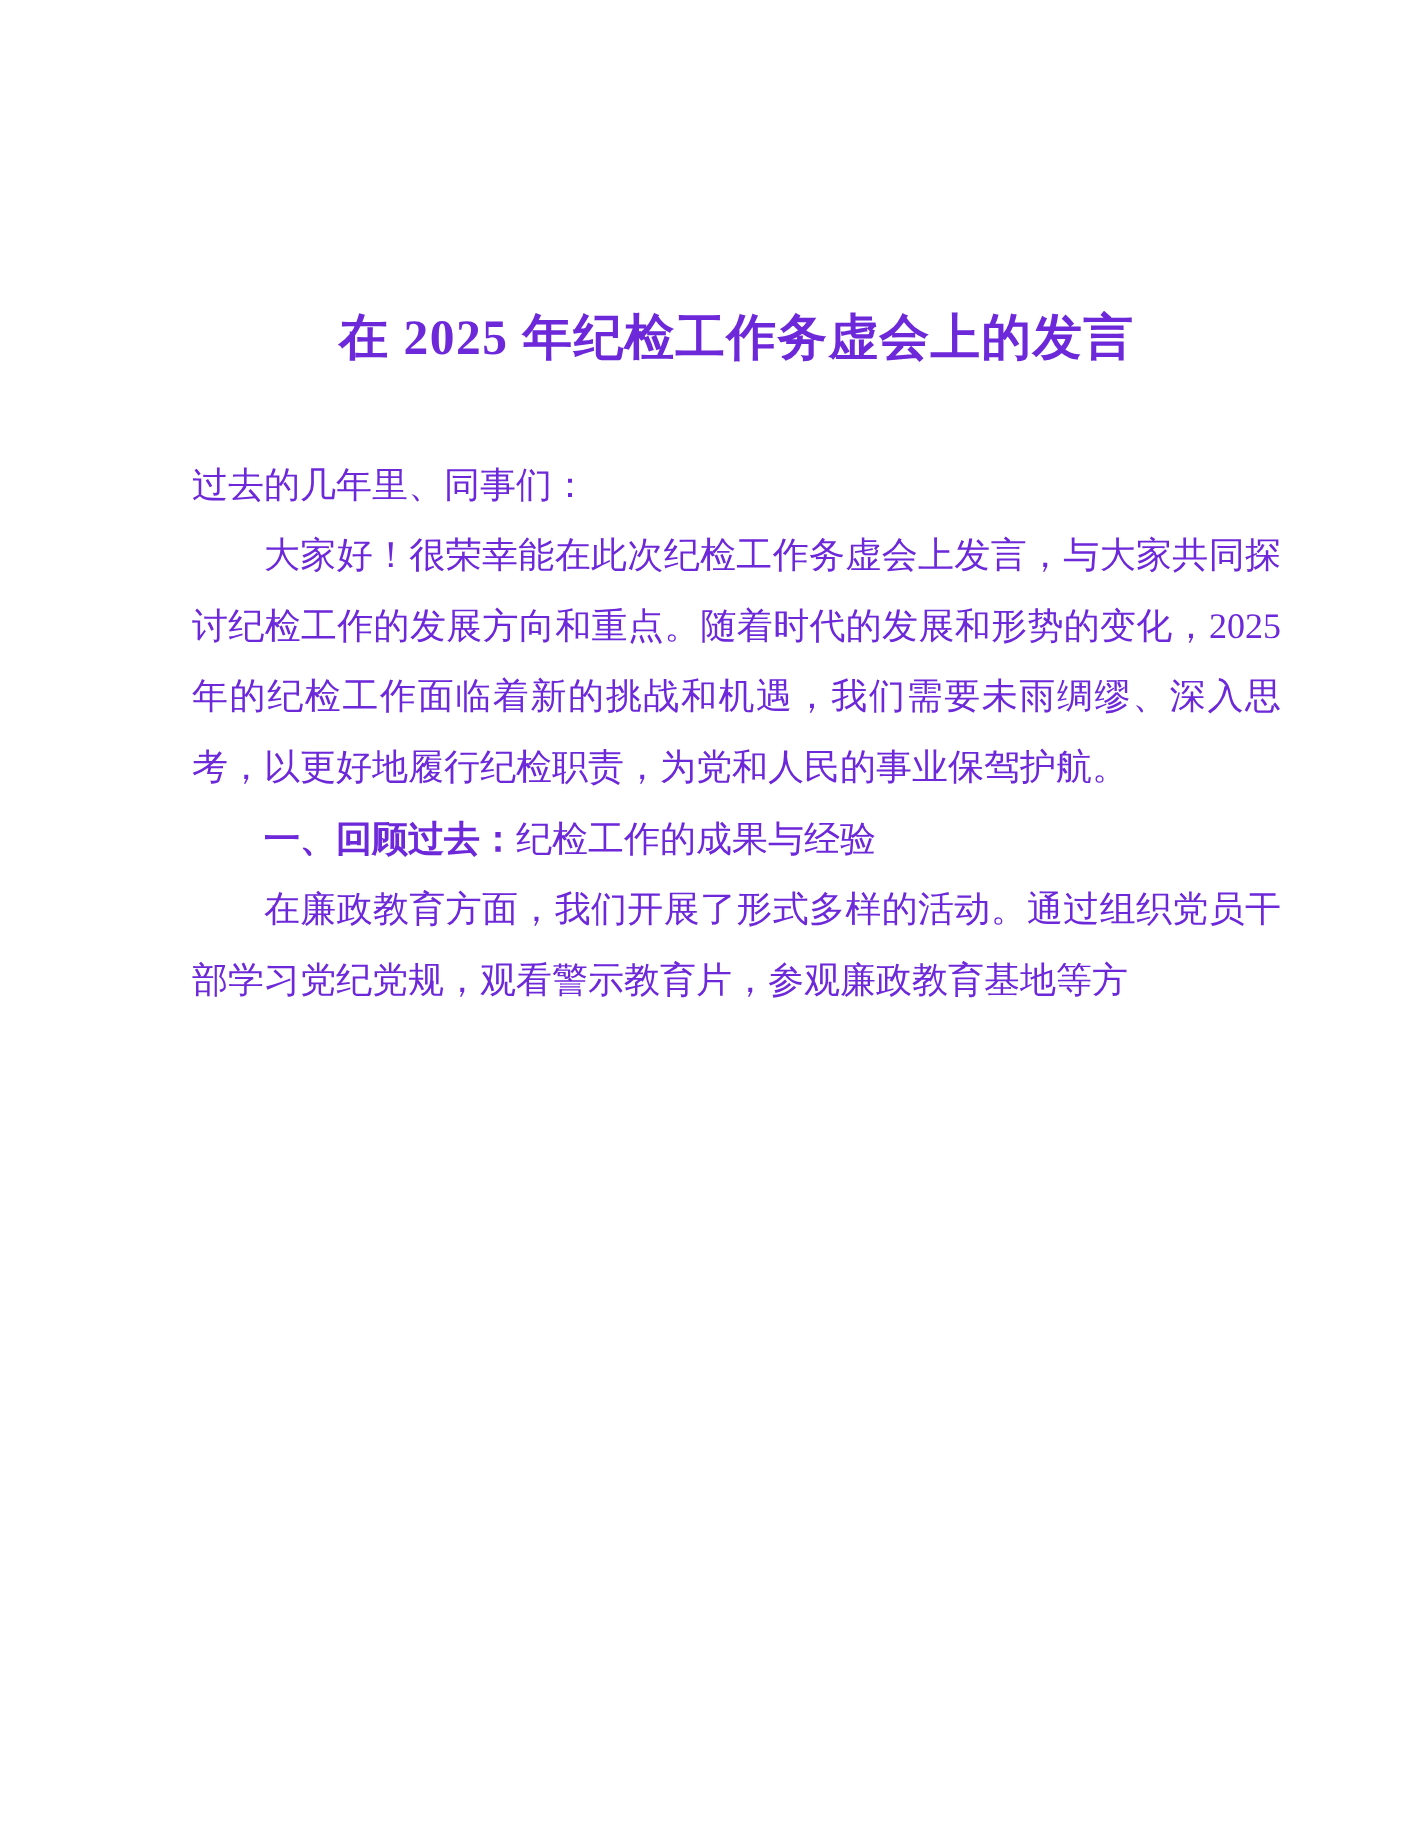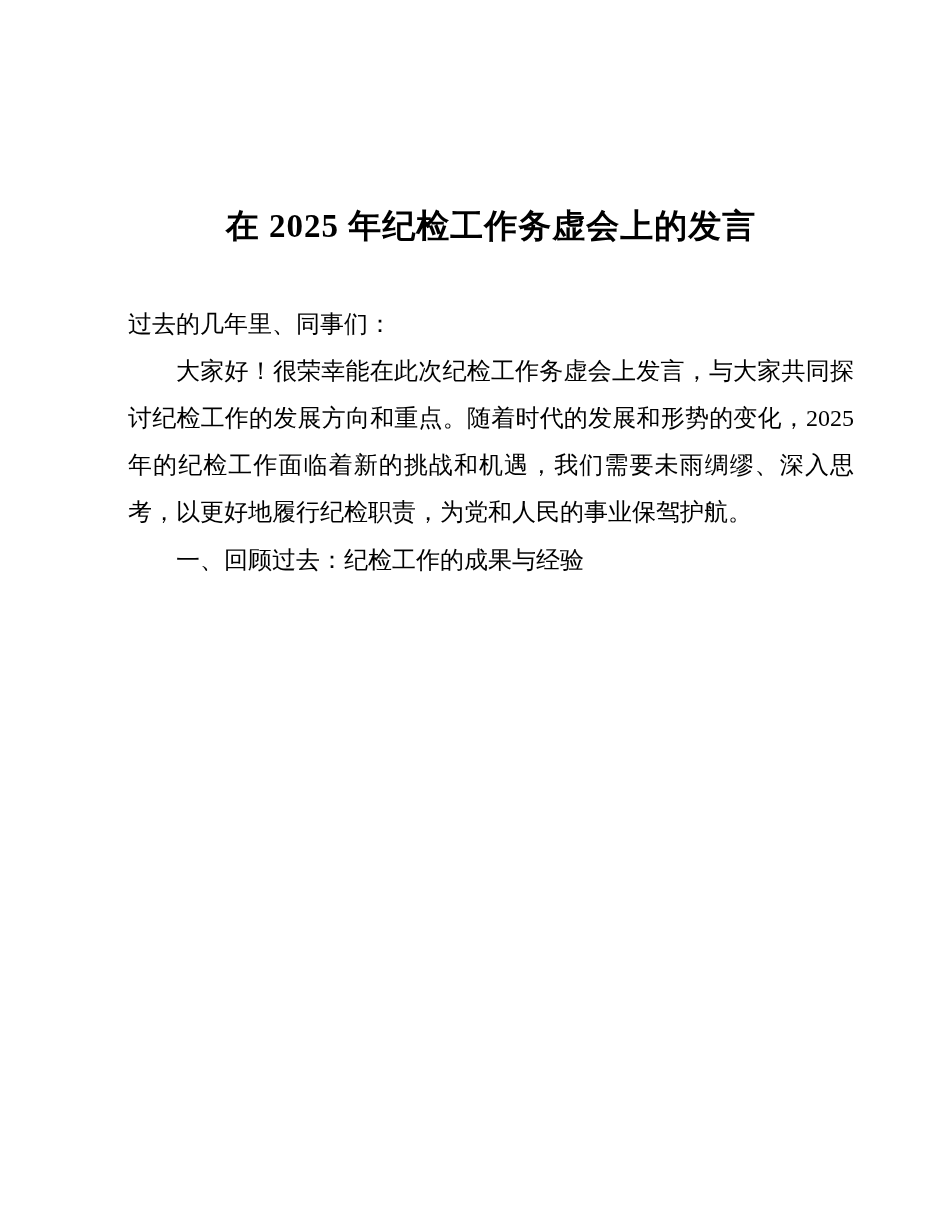--- a/index.html
+++ b/index.html
@@ -8,21 +8,21 @@
     background: #ffffff;
   }
   .page {
     position: relative;
     width: 950px;
     height: 1230px;
     margin: 0 auto;
     background: #ffffff;
     box-sizing: border-box;
     padding: 203px 96px 0 128px;
-    color: #000000;
+    color: #6d28d9;
     font-family: "Liberation Serif", "DejaVu Serif", serif;
     overflow: hidden;
   }
   .doc-title {
     margin: 0 0 52px 0;
     font-size: 33px;
     line-height: 46px;
     font-weight: bold;
     text-align: center;
     letter-spacing: 1px;
@@ -32,34 +32,35 @@
     margin: 0;
     font-size: 24px;
     line-height: 47px;
     text-align: justify;
     word-break: break-all;
   }
   .doc-body p.indent {
     text-indent: 2em;
   }
   .section-heading-bold {
-    font-weight: normal;
+    font-weight: bold;
     font-family: "Liberation Sans", "DejaVu Sans", sans-serif;
   }
 </style>
 </head>
 <body>
 
 <div class="page">
   <h1 class="doc-title">在 2025 年纪检工作务虚会上的发言</h1>
 
   <div class="doc-body">
     <p>过去的几年里、同事们：</p>
 
     <p class="indent">大家好！很荣幸能在此次纪检工作务虚会上发言，与大家共同探讨纪检工作的发展方向和重点。随着时代的发展和形势的变化，2025 年的纪检工作面临着新的挑战和机遇，我们需要未雨绸缪、深入思考，以更好地履行纪检职责，为党和人民的事业保驾护航。</p>
 
     <p class="indent">
       <span class="section-heading-bold">一、回顾过去：</span><span>纪检工作的成果与经验</span>
     </p>
 
 
+    <p class="indent">在廉政教育方面，我们开展了形式多样的活动。通过组织党员干部学习党纪党规，观看警示教育片，参观廉政教育基地等方</p>
   </div>
 </div>
 
 </body></html>

